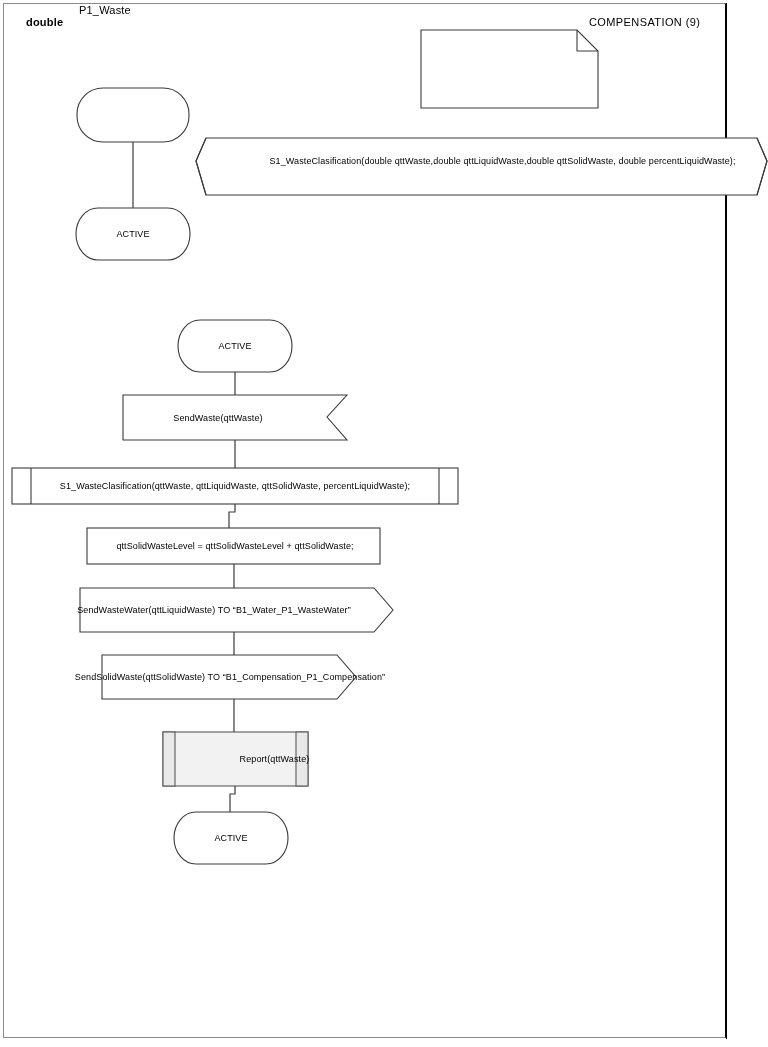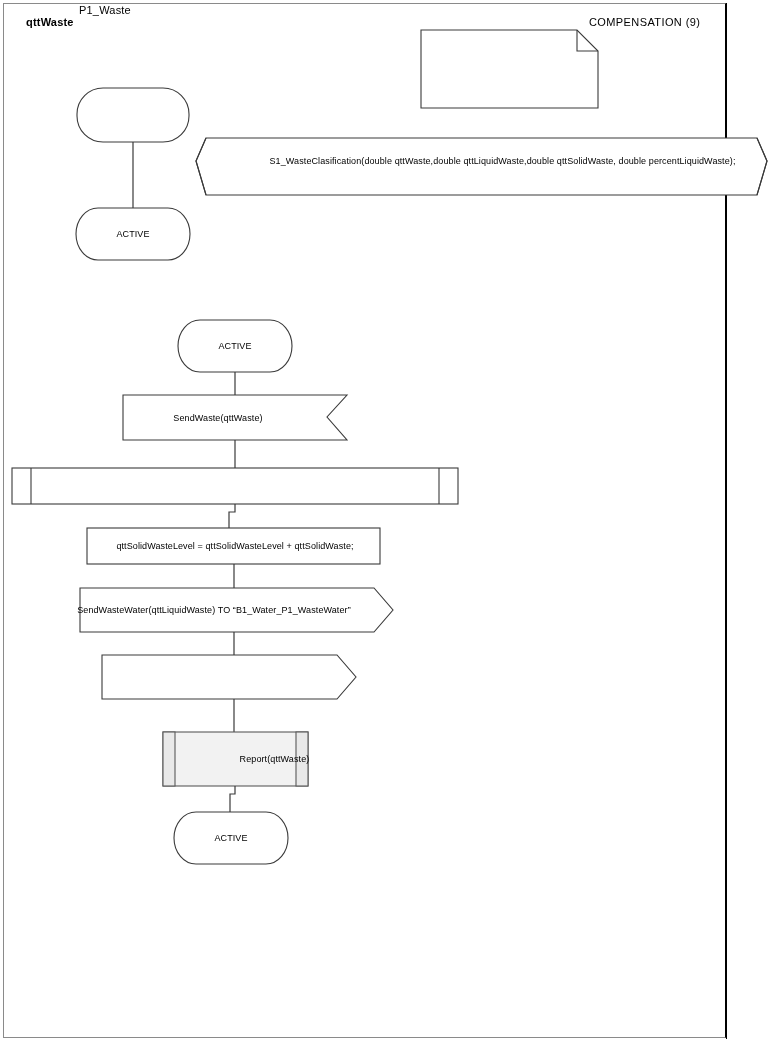--- a/index.html
+++ b/index.html
@@ -133,21 +133,21 @@
   }
 </style>
 </head>
 <body>
 
 <div id="page">
 
   <div class="frame"></div>
   <div class="frame-right-line"></div>
 
-  <div class="hdr hdr-process-kw">qttWaste</div>
+  <div class="hdr hdr-process-kw">double</div>
   <div class="hdr hdr-process-name">P1_Waste</div>
   <div class="hdr hdr-page">COMPENSATION (9)</div>
 
   <svg class="layer" viewBox="0 0 768 1047" xmlns="http://www.w3.org/2000/svg">
 
     <path class="shapefill" d="M421,30 L577,30 L598,51 L598,108 L421,108 Z"></path>
     <path class="stroke" d="M577,30 L577,51 L598,51"></path>
 
     <path class="shapefill" d="M206,138 L757,138 L767,161 L757,195 L206,195 L196,161 Z"></path>
     <path class="stroke" d="M206,138 L196,161 L206,195"></path>
@@ -197,23 +197,25 @@
 
 
   <div class="lbl lbl-c" style="left:196px; top:156px; width:571px;margin-left:21px;">S1_WasteClasification(double qttWaste,double  qttLiquidWaste,double  qttSolidWaste, double percentLiquidWaste);</div>
 
   <div class="lbl lbl-c state-lbl" style="left:77px; top:229px; width:112px;">ACTIVE</div>
 
   <div class="lbl lbl-c state-lbl" style="left:179px; top:341px; width:112px;">ACTIVE</div>
 
   <div class="lbl lbl-c" style="left:116px; top:413px; width:204px;">SendWaste(qttWaste)</div>
 
+  <div class="lbl lbl-c" style="left:31px; top:481px; width:408px;">S1_WasteClasification(qttWaste, qttLiquidWaste, qttSolidWaste, percentLiquidWaste);</div>
 
   <div class="lbl lbl-c" style="left:87px; top:541px; width:296px;">qttSolidWasteLevel = qttSolidWasteLevel + qttSolidWaste;</div>
 
   <div class="lbl lbl-c" style="left:64px; top:605px; width:300px;">SendWasteWater(qttLiquidWaste) TO “B1_Water_P1_WasteWater”</div>
 
+  <div class="lbl lbl-c" style="left:60px; top:672px; width:340px;">SendSolidWaste(qttSolidWaste) TO “B1_Compensation_P1_Compensation”</div>
 
   <div class="lbl lbl-c" style="left:163px; top:754px; width:145px;margin-left:39px;">Report(qttWaste)</div>
 
   <div class="lbl lbl-c state-lbl" style="left:175px; top:833px; width:112px;">ACTIVE</div>
 
 </div>
 
 </body></html>

